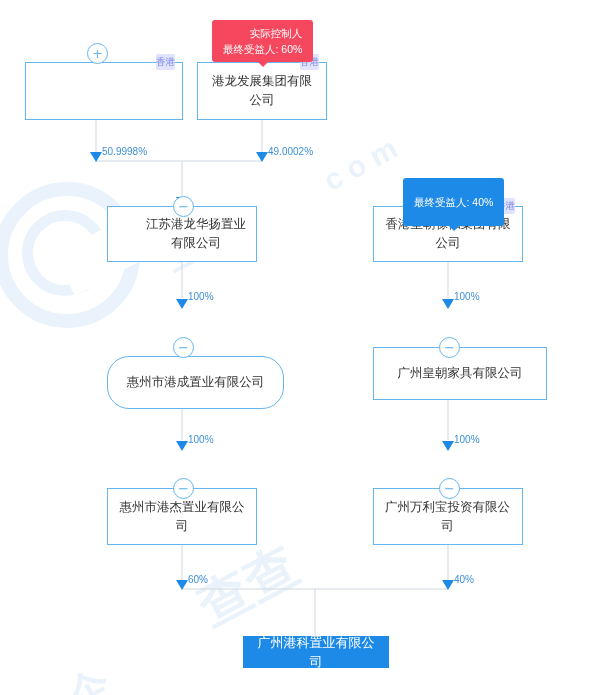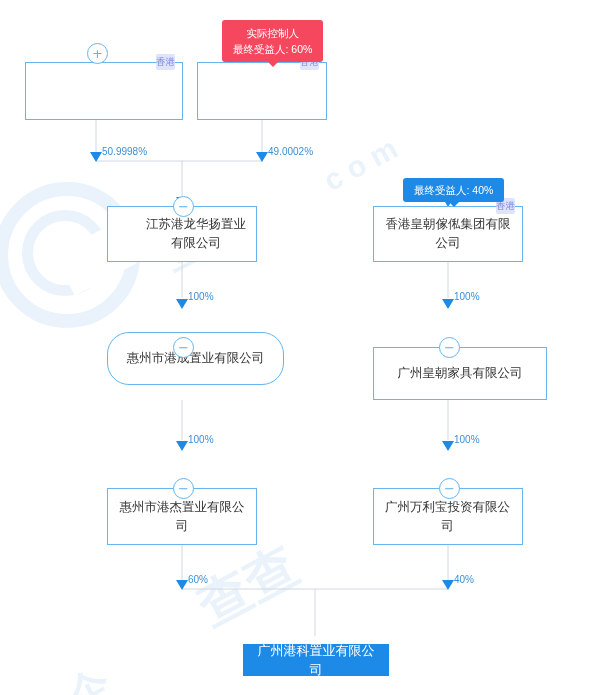--- a/index.html
+++ b/index.html
@@ -71,21 +71,21 @@
     margin-top:20px;
   }
 
   
   .badge{
     position:absolute;z-index:6;border-radius:3px;text-align:center;
     color:#ffffff;white-space:nowrap;
   }
   .badge .bline{display:block;}
   .badge-red{background:#f5485f;padding:5px 11px;font-size:10.5px;line-height:16px;}
-  .badge-blue{background:#1e8ae8;padding:4px 11px;font-size:10.5px;line-height:16px;}
+  .badge-blue{background:#1e8ae8;padding:16px 11px;font-size:10.5px;line-height:16px;}
   .badge::after{
     content:"";position:absolute;left:50%;bottom:-5px;margin-left:-5px;
     width:0;height:0;border-left:5px solid transparent;border-right:5px solid transparent;
   }
   .badge-red::after{border-top:5px solid #f5485f;}
   .badge-blue::after{border-top:5px solid #1e8ae8;}
 </style>
 </head>
 <body>
 
@@ -146,64 +146,65 @@
 
 <div class="pct" style="left:102px;top:126px;">50.9998%</div>
 <div class="pct" style="left:268px;top:126px;">49.0002%</div>
 <div class="pct" style="left:188px;top:271px;">100%</div>
 <div class="pct" style="left:454px;top:271px;">100%</div>
 <div class="pct" style="left:188px;top:414px;">100%</div>
 <div class="pct" style="left:454px;top:414px;">100%</div>
 <div class="pct" style="left:188px;top:554px;">60%</div>
 <div class="pct" style="left:454px;top:554px;">40%</div>
 
-<div class="badge badge-red" style="left:222px;top:20px;">
+<div class="badge badge-red" style="left:212px;top:20px;text-align:right;">
   <span class="bline">实际控制人</span>
   <span class="bline">最终受益人: 60%</span>
 </div>
 
 <div class="badge badge-blue" style="left:403px;top:178px;">
   <span class="bline">最终受益人: 40%</span>
 </div>
 
 <div class="toggle" style="left:87px;top:43px;">+</div>
 <div class="toggle" style="left:173px;top:196px;">−</div>
 <div class="toggle" style="left:173px;top:337px;">−</div>
 <div class="toggle" style="left:439px;top:337px;">−</div>
 <div class="toggle" style="left:173px;top:478px;">−</div>
 <div class="toggle" style="left:439px;top:478px;">−</div>
 
 <div class="node" style="left:25px;top:62px;width:158px;height:58px;">
   <span class="region-tag">香港</span>
 </div>
 
 <div class="node" style="left:197px;top:62px;width:130px;height:58px;">
+  <span>港龙发展集团有限公司</span>
   <span class="region-tag">香港</span>
 </div>
 
 <div class="node" style="left:107px;top:206px;width:150px;height:56px;padding-left:37px;">
   <span>江苏港龙华扬置业有限公司</span>
 </div>
 
 <div class="node" style="left:373px;top:206px;width:150px;height:56px;">
   <span>香港皇朝傢俬集团有限公司</span>
   <span class="region-tag">香港</span>
 </div>
 
-<div class="node" style="left:107px;top:332px;width:177px;height:53px;border-radius:22px;">
+<div class="node" style="left:107px;top:356px;width:177px;height:53px;border-radius:22px;">
   <span>惠州市港成置业有限公司</span>
 </div>
 
 <div class="node" style="left:373px;top:347px;width:174px;height:53px;">
   <span>广州皇朝家具有限公司</span>
 </div>
 
 <div class="node" style="left:107px;top:488px;width:150px;height:57px;">
   <span>惠州市港杰置业有限公司</span>
 </div>
 
 <div class="node" style="left:373px;top:488px;width:150px;height:57px;padding-left:8px;">
   <span>广州万利宝投资有限公司</span>
 </div>
 
-<div class="node target" style="left:243px;top:636px;width:146px;height:32px;margin-top:8px;">
+<div class="node target" style="left:243px;top:636px;width:146px;height:32px;">
   <span>广州港科置业有限公司</span>
 </div>
 
 </body></html>

